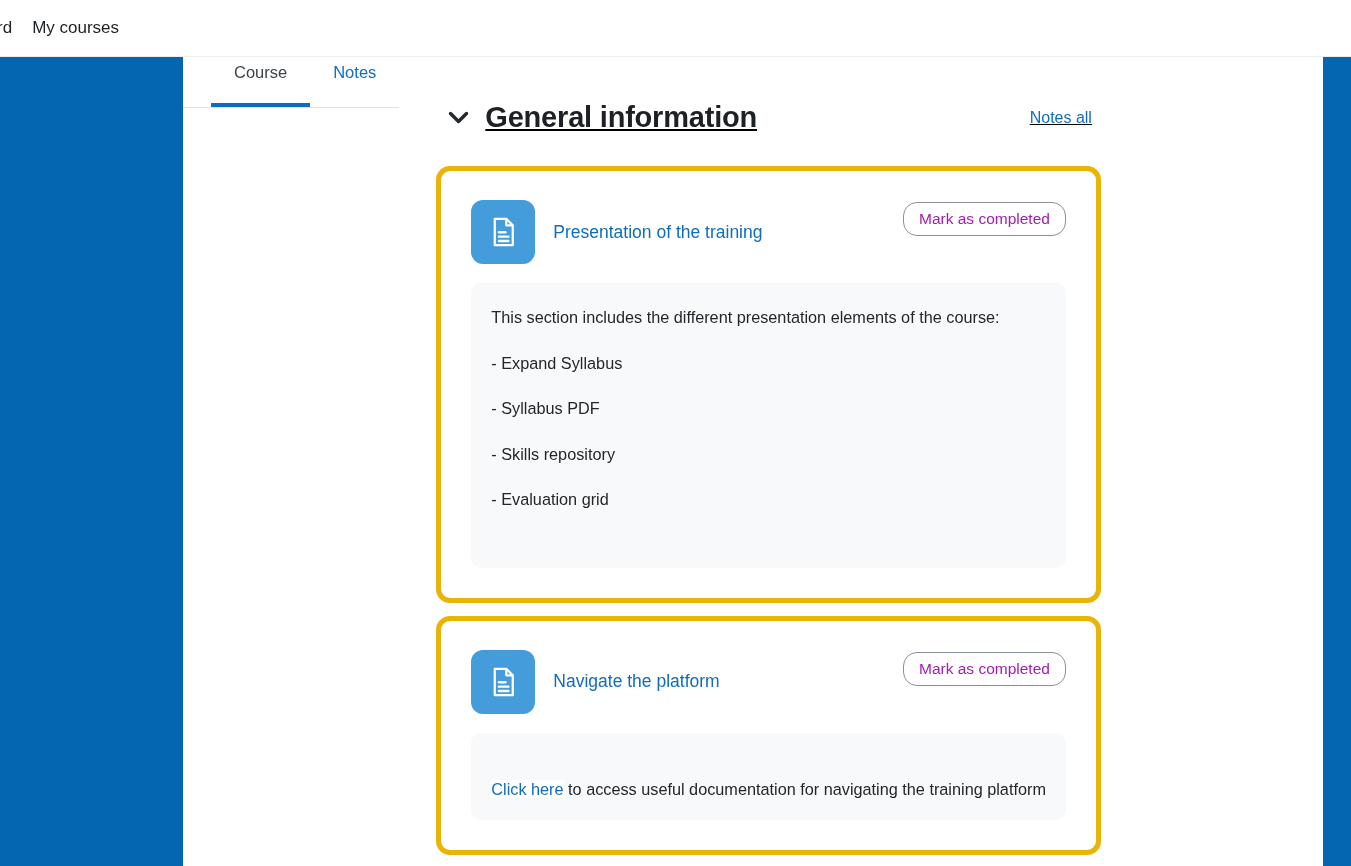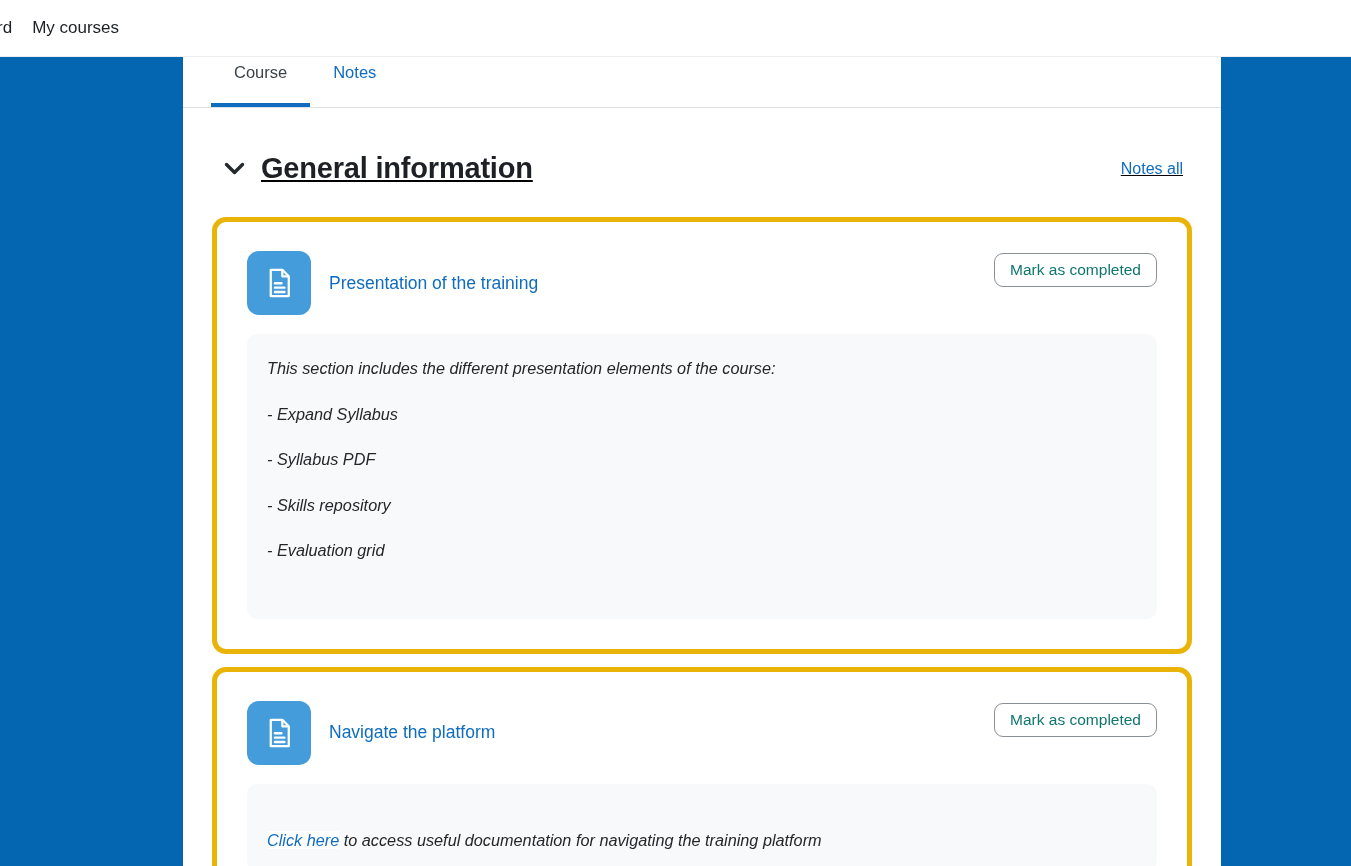--- a/index.html
+++ b/index.html
@@ -19,22 +19,22 @@
     white-space: nowrap;
   }
   .nav-link.truncated { margin-left: -3px; }
 
   
   .page-body { display: flex; height: 809px; }
   .drawer { background: #0465b0; flex: none; }
   .drawer.left  { width: 183px; }
   .drawer.right { width: 130px; }
   .main-col {
-    width: 1038px; flex: none; background: #fff;
-    display: flex; flex-direction: column; overflow: hidden;
+    width: 1140px; flex: none; background: #fff;
+    display: flex; flex-direction: row; overflow: hidden; gap: 8px;
   }
 
   
   .tabbar {
     height: 50px; flex: none; border-bottom: 1px solid #dee2e6;
     display: flex; align-items: stretch; padding-left: 28px;
   }
   .tab {
     position: relative; display: flex; align-items: flex-start;
     padding: 6px 23px 0; font-size: 16.5px; color: #0f6cbf;
@@ -75,31 +75,31 @@
     width: 64px; height: 64px; border-radius: 12px; background: #459cdb;
     display: flex; align-items: center; justify-content: center;
     flex: none; cursor: pointer;
   }
   .act-title {
     align-self: center; margin-left: 18px; font-size: 17.5px;
     color: #0f6cbf; text-decoration: none; cursor: pointer;
   }
   .complete-btn {
     margin-left: auto; margin-top: 2px; background: #fff;
-    border: 1px solid #8a9097; border-radius: 9px; color: #0f766e;
+    border: 1px solid #8a9097; border-radius: 14px; color: #a21caf;
     font-size: 15.5px; padding: 6px 15px; height: 34px; cursor: pointer;
     font-family: "Liberation Sans", sans-serif; white-space: nowrap;
   }
 
   .desc {
     margin-top: 19px; background: #f8f9fa; border-radius: 10px;
     padding: 25px 20px 58px; font-size: 16.25px; color: #23272b;
     line-height: 1.2;
   }
-  .desc p { margin: 0 0 26px; font-style: italic; }
+  .desc p { margin: 0 0 26px; }
   .desc p:last-child { margin-bottom: 0; }
   .desc.single-line { padding: 47px 20px 21px; }
   .inline-link {
     color: #0f6cbf; text-decoration: none; cursor: pointer;
     background: #ffffff;
   }
 </style>
 </head>
 <body>
 

